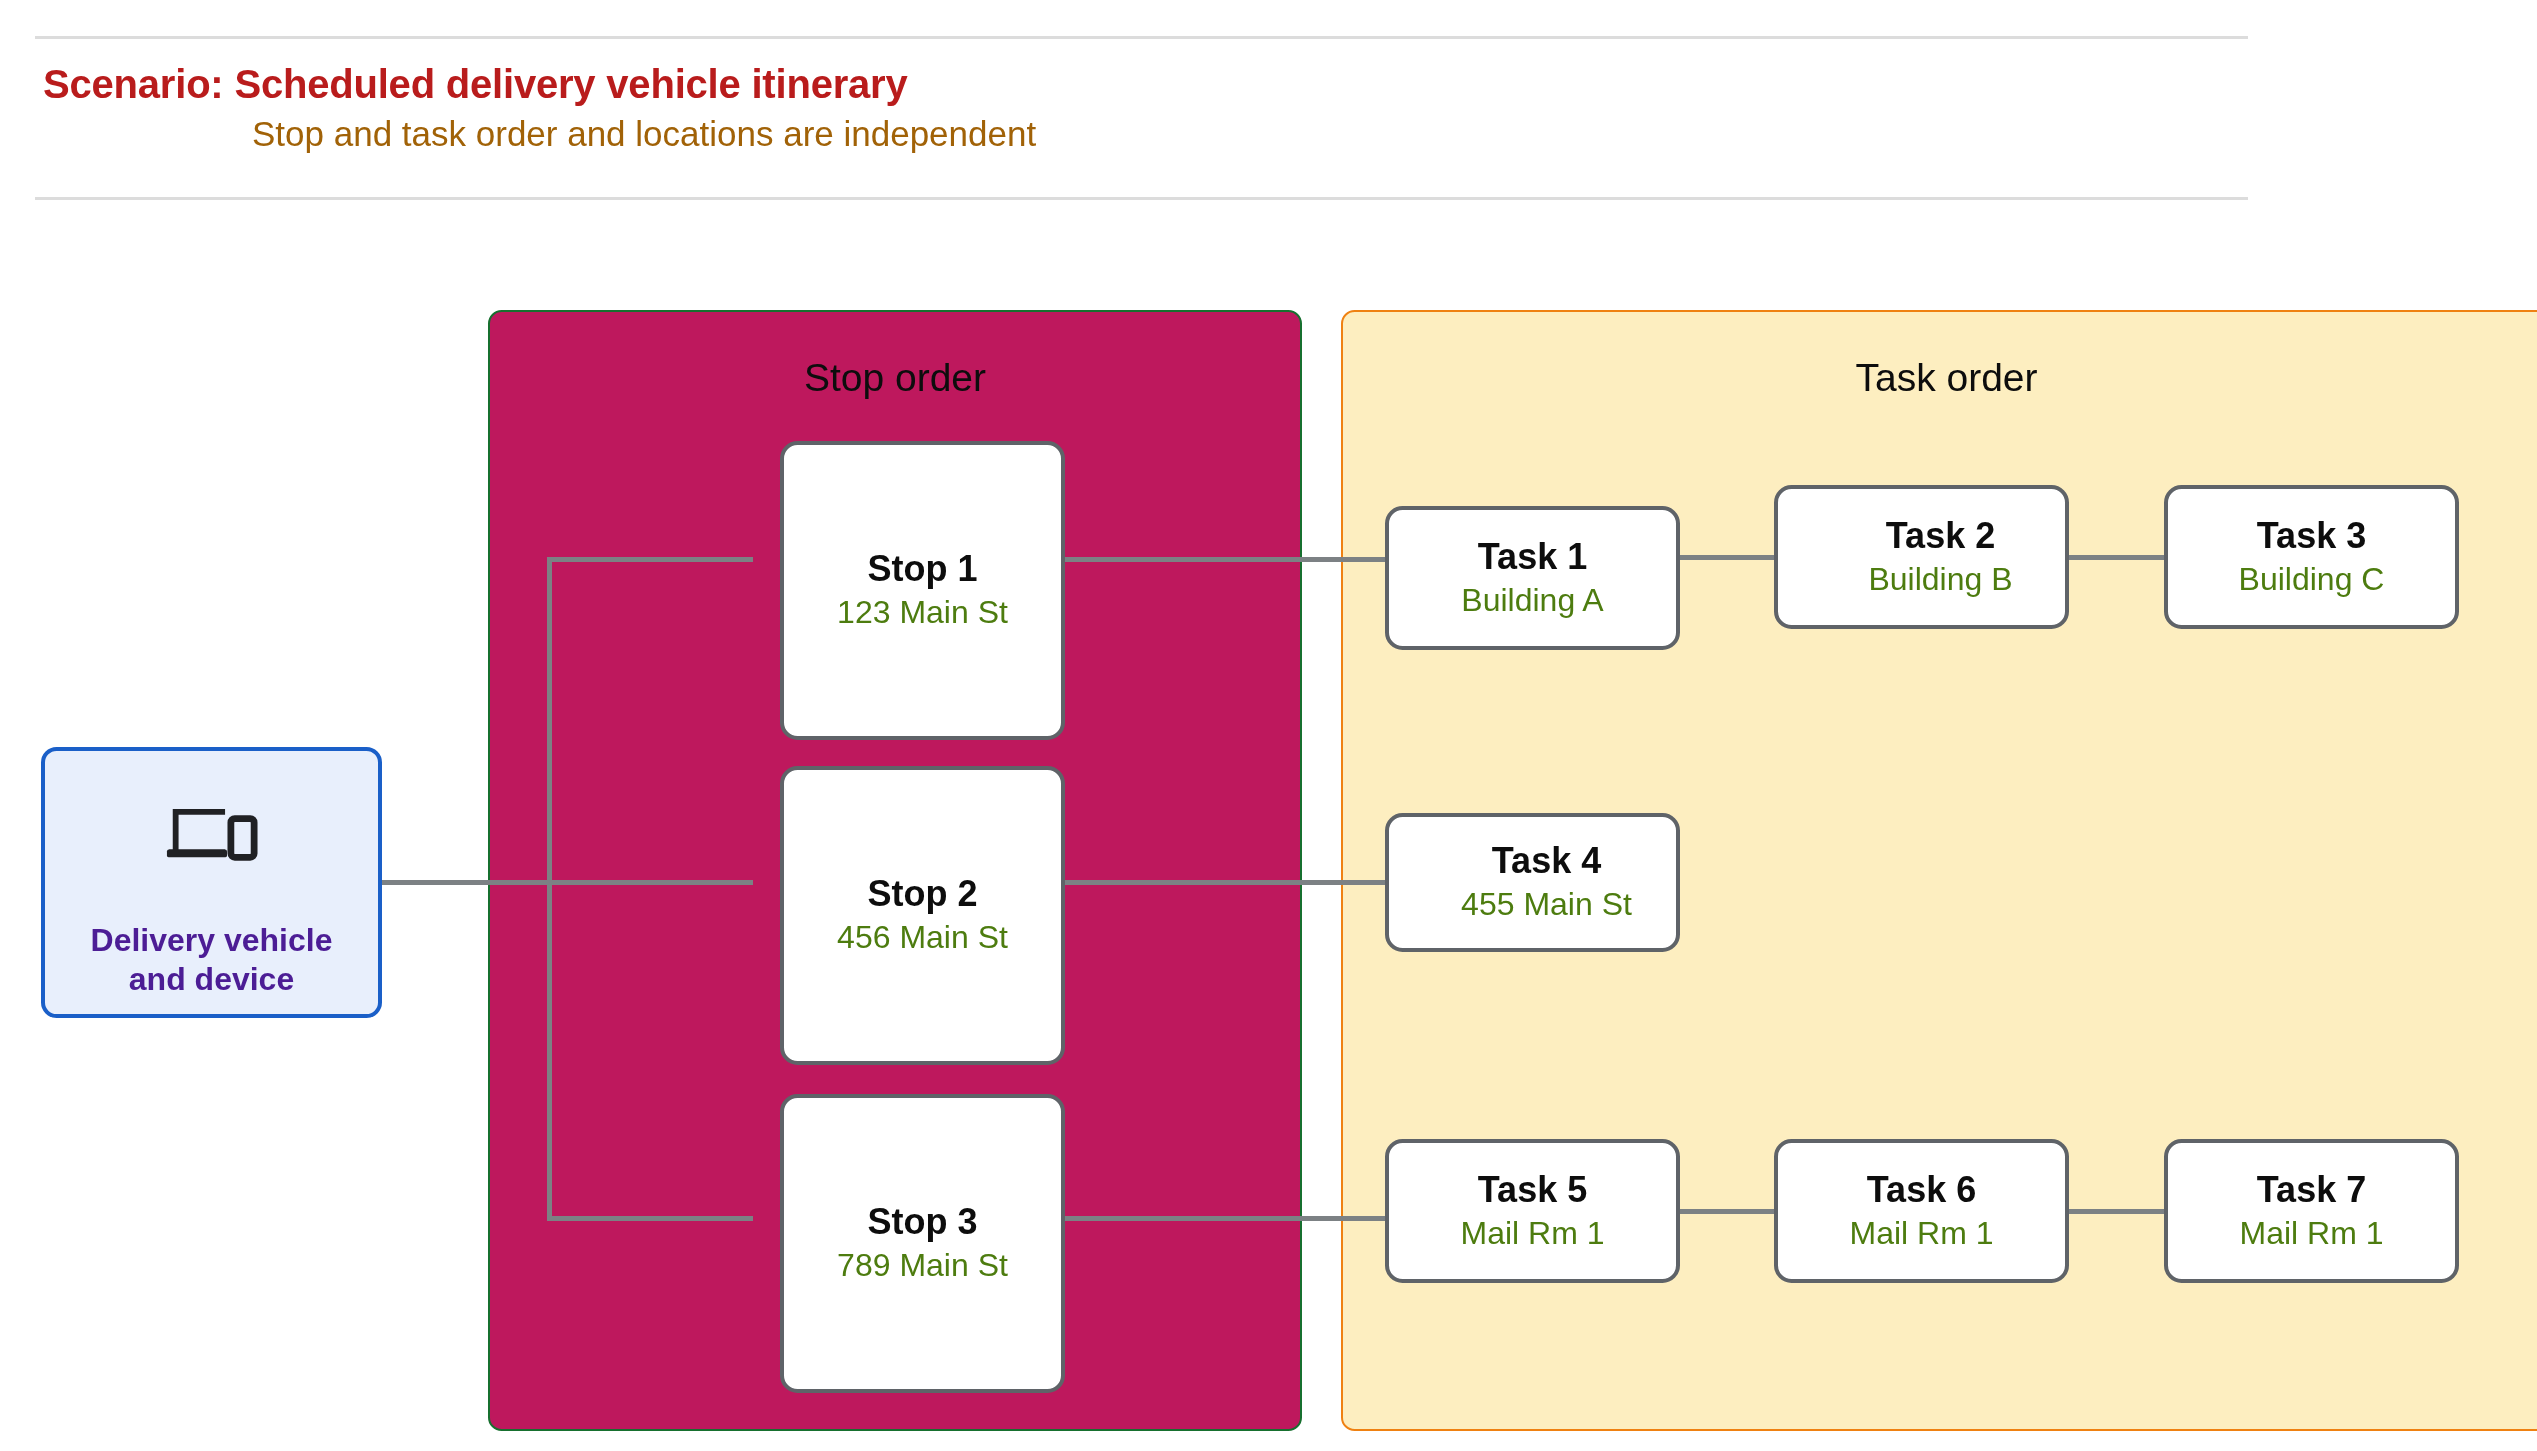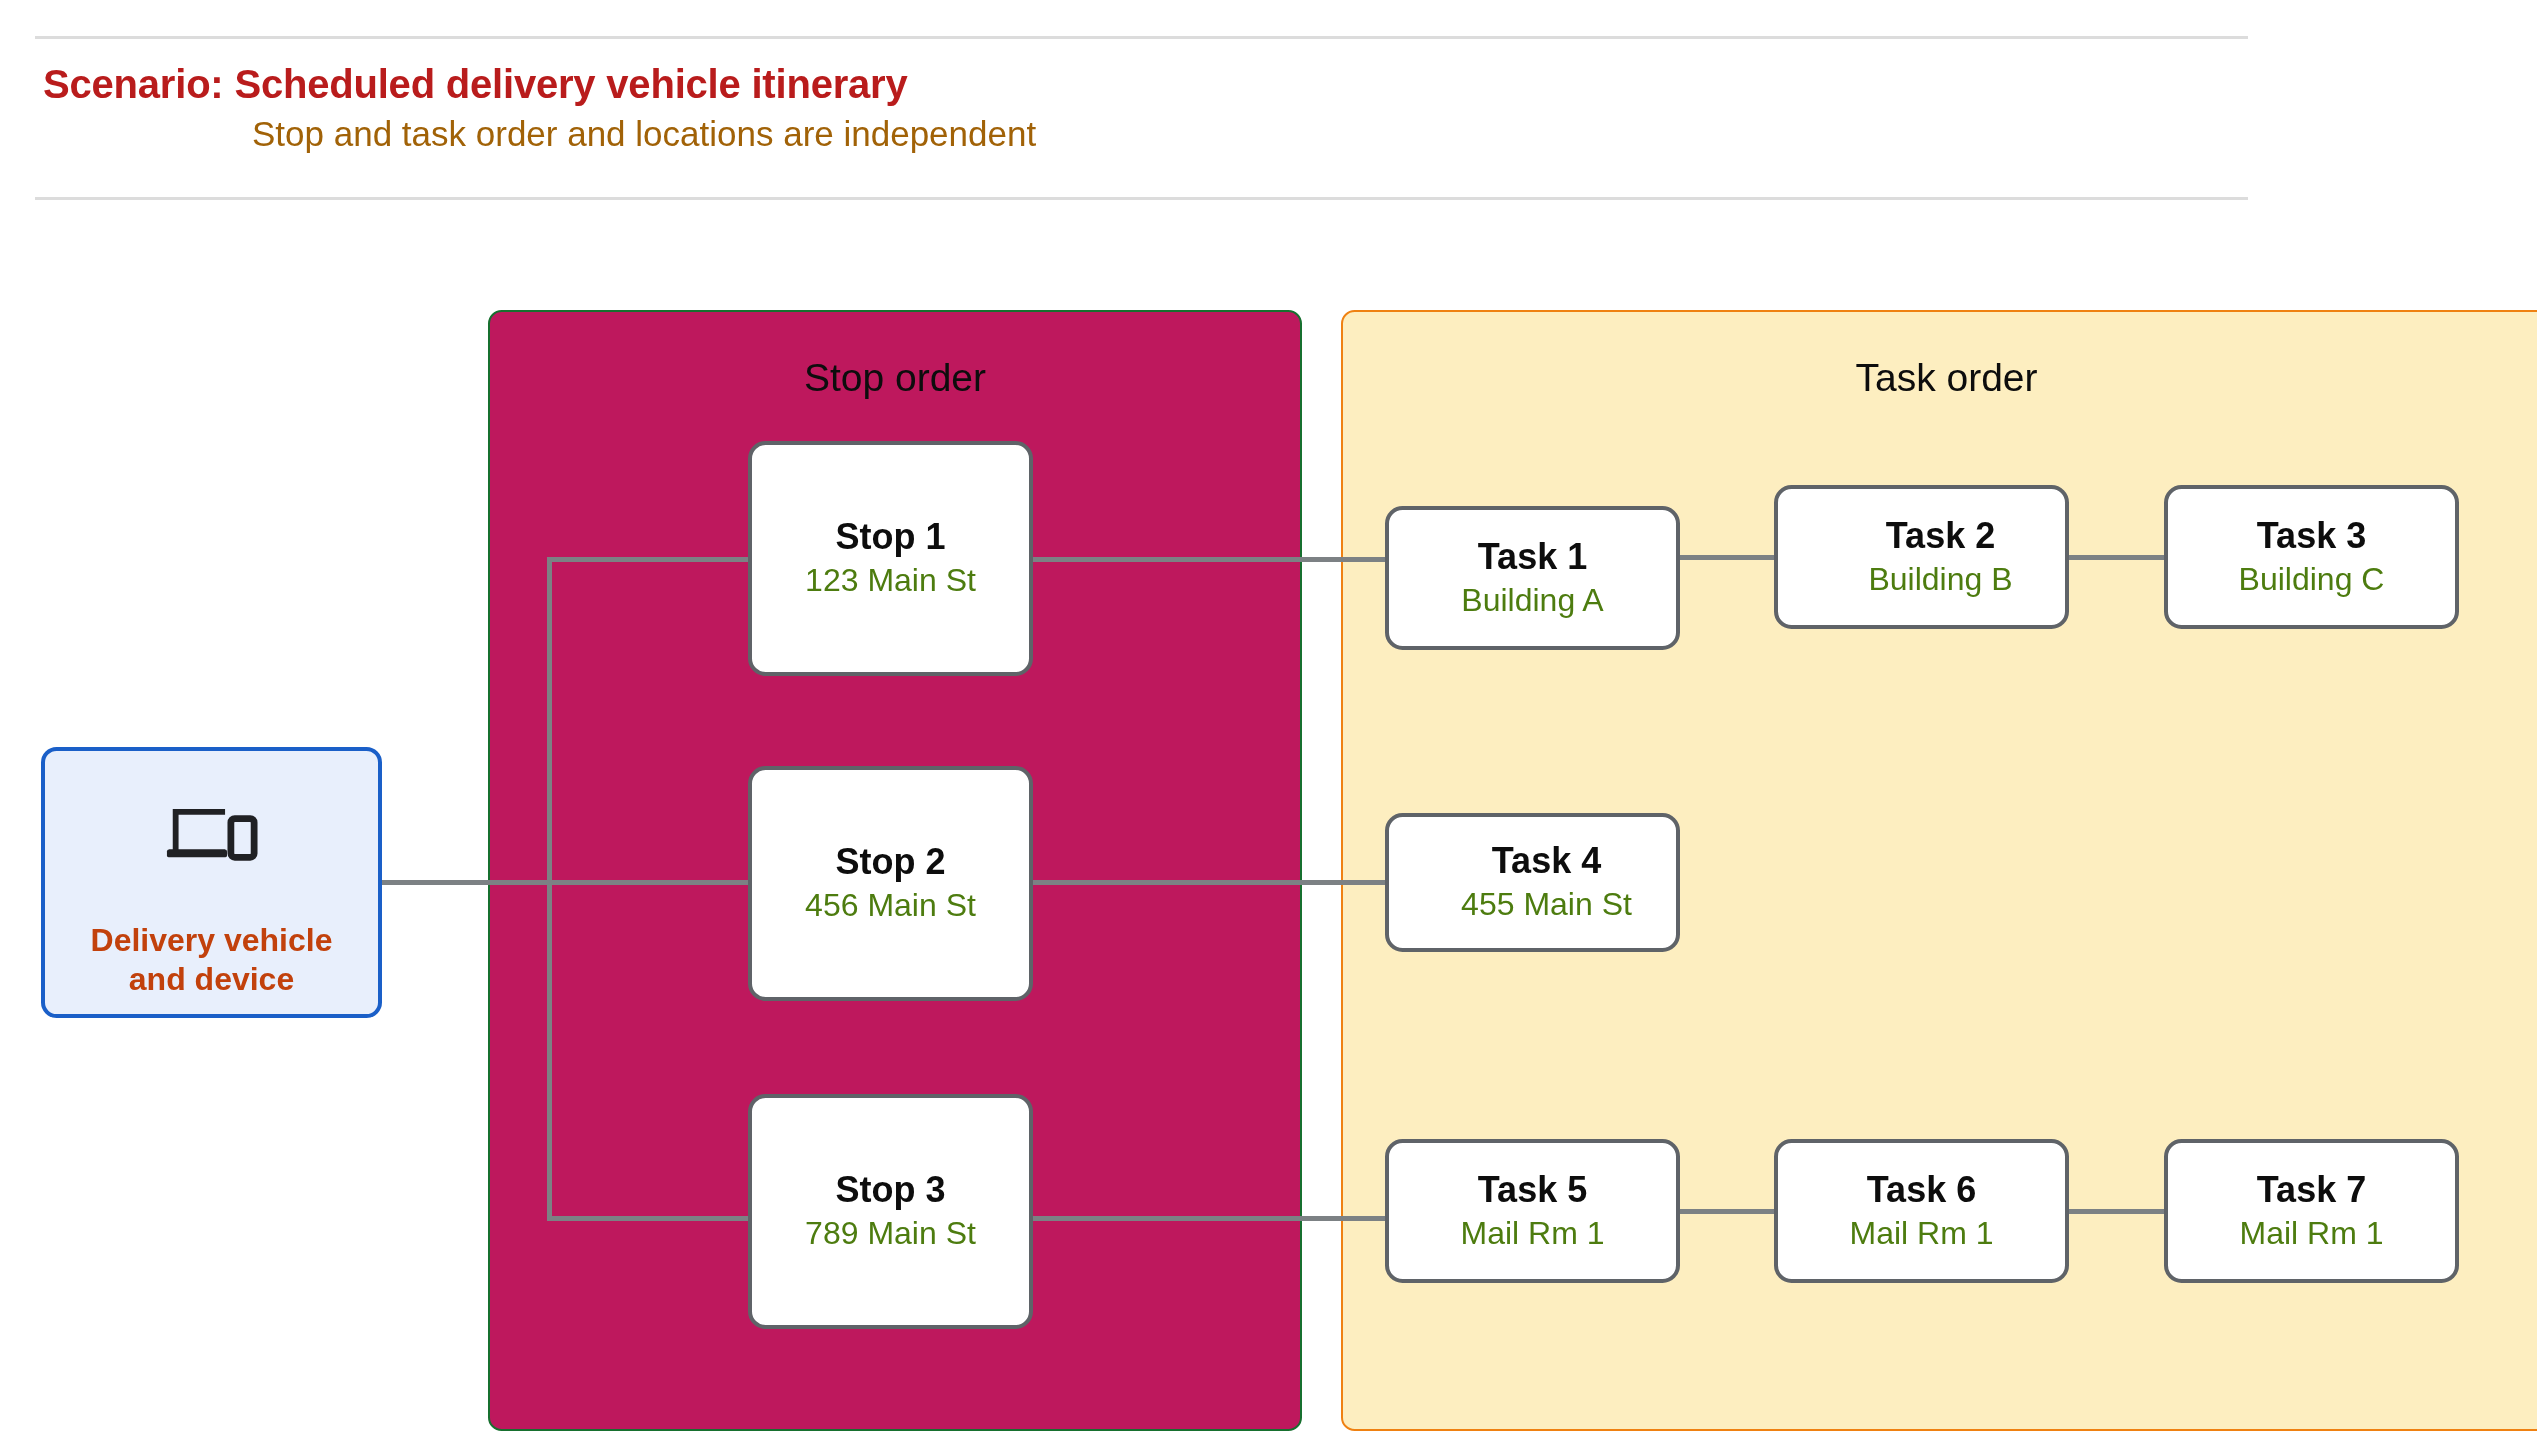--- a/index.html
+++ b/index.html
@@ -112,21 +112,21 @@
   }
   .node-sub {
     font-size: 32px;
     font-weight: normal;
     color: #4d7c0f;
     line-height: 1.2;
     margin-top: 3.9px;
   }
 
   
-  .stop-node { width: 285px; height: 235px; }
+  .stop-node { width: 285px; height: 299px; margin-left: 32px; }
   #stop-1 { left: 748px; top: 441px; }
   #stop-2 { left: 748px; top: 766px; }
   #stop-3 { left: 748px; top: 1094px; }
 
   
   .task-node { width: 295px; height: 144px; }
   #task-1 { left: 1385px; top: 506px; }
   #task-2 { left: 1774px; top: 485px; padding-left: 38px; }
   #task-3 { left: 2164px; top: 485px; }
   #task-4 { left: 1385px; top: 813px; width: 295px; height: 139px; padding-left: 28px; }
@@ -151,21 +151,21 @@
     justify-content: flex-start;
     padding-top: 50px;
   }
   #vehicle-icon { width: 93px; height: 70px; }
   #vehicle-label {
     margin-top: 50px;
     font-size: 32px;
     font-weight: bold;
     line-height: 1.22;
     text-align: center;
-    color: #c2410c;
+    color: #4c1d95;
     white-space: pre-line;
   }
 </style>
 </head>
 <body>
 
 <div id="canvas">
 
   <div class="divider" id="divider-top"></div>
   <div id="page-title">Scenario: Scheduled delivery vehicle itinerary</div>

